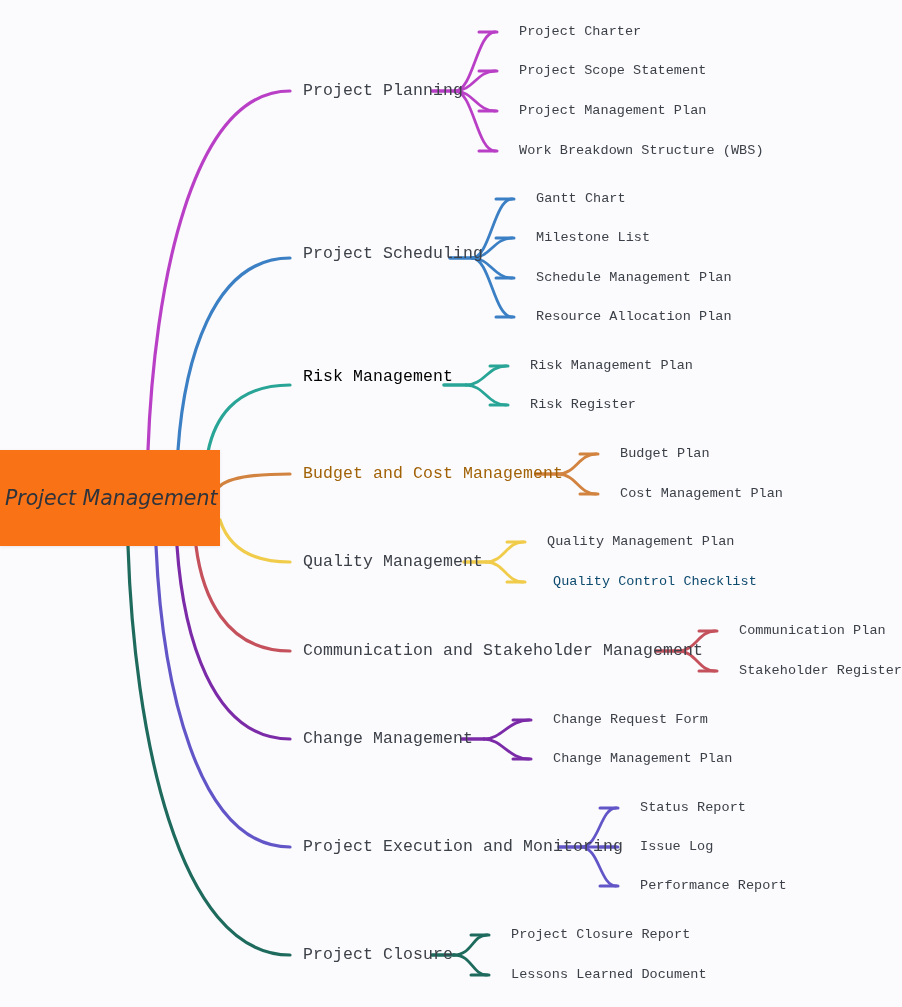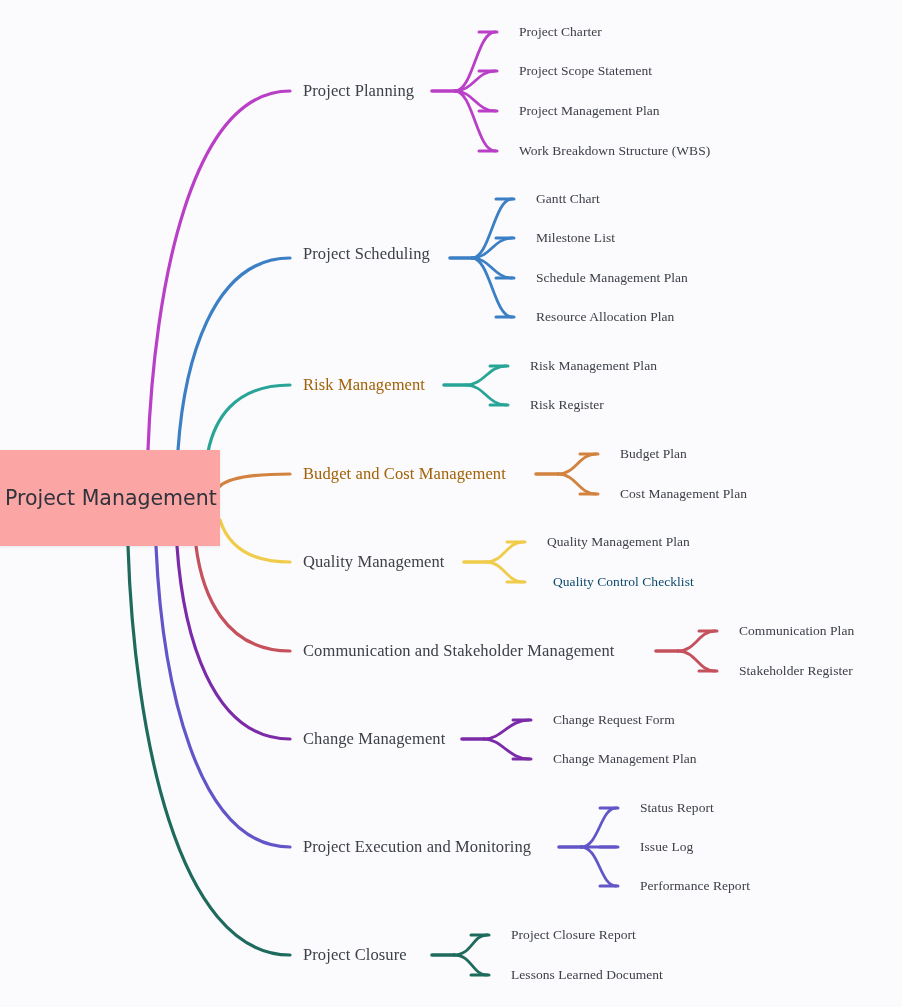--- a/index.html
+++ b/index.html
@@ -23,21 +23,21 @@
     position: absolute;
     left: 0;
     top: 0;
     width: 902px;
     height: 1007px;
   }
   .node-label {
     position: absolute;
     color: #3c4048;
     white-space: nowrap;
-    font-family: Liberation Serif, serif;
+    font-family: Liberation Mono, monospace;
     line-height: 1;
   }
   .branch-label {
     font-size: 16.5px;
     letter-spacing: 0.1px;
   }
   .leaf-label {
     font-size: 13.5px;
     letter-spacing: 0.05px;
   }
@@ -136,21 +136,21 @@
       <div class="node-label branch-label" style="left: 303px; top: 91px; transform: translateY(-50%); color: rgb(60, 64, 72);">Project Planning</div>
       <div class="node-label leaf-label" style="left: 519px; top: 32px; transform: translateY(-50%); color: rgb(60, 64, 72);">Project Charter</div>
       <div class="node-label leaf-label" style="left: 519px; top: 71px; transform: translateY(-50%); color: rgb(60, 64, 72);">Project Scope Statement</div>
       <div class="node-label leaf-label" style="left: 519px; top: 111px; transform: translateY(-50%); color: rgb(60, 64, 72);">Project Management Plan</div>
       <div class="node-label leaf-label" style="left: 519px; top: 151px; transform: translateY(-50%); color: rgb(60, 64, 72);">Work Breakdown Structure (WBS)</div>
       <div class="node-label branch-label" style="left: 303px; top: 254px; transform: translateY(-50%); color: rgb(60, 64, 72);">Project Scheduling</div>
       <div class="node-label leaf-label" style="left: 536px; top: 199px; transform: translateY(-50%); color: rgb(60, 64, 72);">Gantt Chart</div>
       <div class="node-label leaf-label" style="left: 536px; top: 238px; transform: translateY(-50%); color: rgb(60, 64, 72);">Milestone List</div>
       <div class="node-label leaf-label" style="left: 536px; top: 278px; transform: translateY(-50%); color: rgb(60, 64, 72);">Schedule Management Plan</div>
       <div class="node-label leaf-label" style="left: 536px; top: 317px; transform: translateY(-50%); color: rgb(60, 64, 72);">Resource Allocation Plan</div>
-      <div class="node-label branch-label" style="left: 303px; top: 385px; transform: translateY(-50%); color: #a16207;">Risk Management</div>
+      <div class="node-label branch-label" style="left: 303px; top: 377px; transform: translateY(-50%); color: #000000;">Risk Management</div>
       <div class="node-label leaf-label" style="left: 530px; top: 366px; transform: translateY(-50%); color: rgb(60, 64, 72);">Risk Management Plan</div>
       <div class="node-label leaf-label" style="left: 530px; top: 405px; transform: translateY(-50%); color: rgb(60, 64, 72);">Risk Register</div>
       <div class="node-label branch-label" style="left: 303px; top: 474px; transform: translateY(-50%); color: #a16207;">Budget and Cost Management</div>
       <div class="node-label leaf-label" style="left: 620px; top: 454px; transform: translateY(-50%); color: rgb(60, 64, 72);">Budget Plan</div>
       <div class="node-label leaf-label" style="left: 620px; top: 494px; transform: translateY(-50%); color: rgb(60, 64, 72);">Cost Management Plan</div>
       <div class="node-label branch-label" style="left: 303px; top: 562px; transform: translateY(-50%); color: rgb(60, 64, 72);">Quality Management</div>
       <div class="node-label leaf-label" style="left: 547px; top: 542px; transform: translateY(-50%); color: rgb(60, 64, 72);">Quality Management Plan</div>
       <div class="node-label leaf-label" style="left: 553px; top: 582px; transform: translateY(-50%); color: #0c4a6e;">Quality Control Checklist</div>
       <div class="node-label branch-label" style="left: 303px; top: 651px; transform: translateY(-50%); color: rgb(60, 64, 72);">Communication and Stakeholder Management</div>
       <div class="node-label leaf-label" style="left: 739px; top: 631px; transform: translateY(-50%); color: rgb(60, 64, 72);">Communication Plan</div>
@@ -160,17 +160,17 @@
       <div class="node-label leaf-label" style="left: 553px; top: 759px; transform: translateY(-50%); color: rgb(60, 64, 72);">Change Management Plan</div>
       <div class="node-label branch-label" style="left: 303px; top: 847px; transform: translateY(-50%); color: rgb(60, 64, 72);">Project Execution and Monitoring</div>
       <div class="node-label leaf-label" style="left: 640px; top: 808px; transform: translateY(-50%); color: rgb(60, 64, 72);">Status Report</div>
       <div class="node-label leaf-label" style="left: 640px; top: 847px; transform: translateY(-50%); color: rgb(60, 64, 72);">Issue Log</div>
       <div class="node-label leaf-label" style="left: 640px; top: 886px; transform: translateY(-50%); color: rgb(60, 64, 72);">Performance Report</div>
       <div class="node-label branch-label" style="left: 303px; top: 955px; transform: translateY(-50%); color: rgb(60, 64, 72);">Project Closure</div>
       <div class="node-label leaf-label" style="left: 511px; top: 935px; transform: translateY(-50%); color: rgb(60, 64, 72);">Project Closure Report</div>
       <div class="node-label leaf-label" style="left: 511px; top: 975px; transform: translateY(-50%); color: rgb(60, 64, 72);">Lessons Learned Document</div>
     </div>
 
-  <div id="root-node" style="left: 0px; top: 450px; width: 220px; height: 96px; background: #fca5a5;">
+  <div id="root-node" style="left: 0px; top: 450px; width: 220px; height: 96px; background: #f97316; font-style: italic;">
     <span id="root-node-label" style="color: rgb(47, 51, 59);">Project Management</span>
   </div>
 
 </div>
 
 </body></html>

